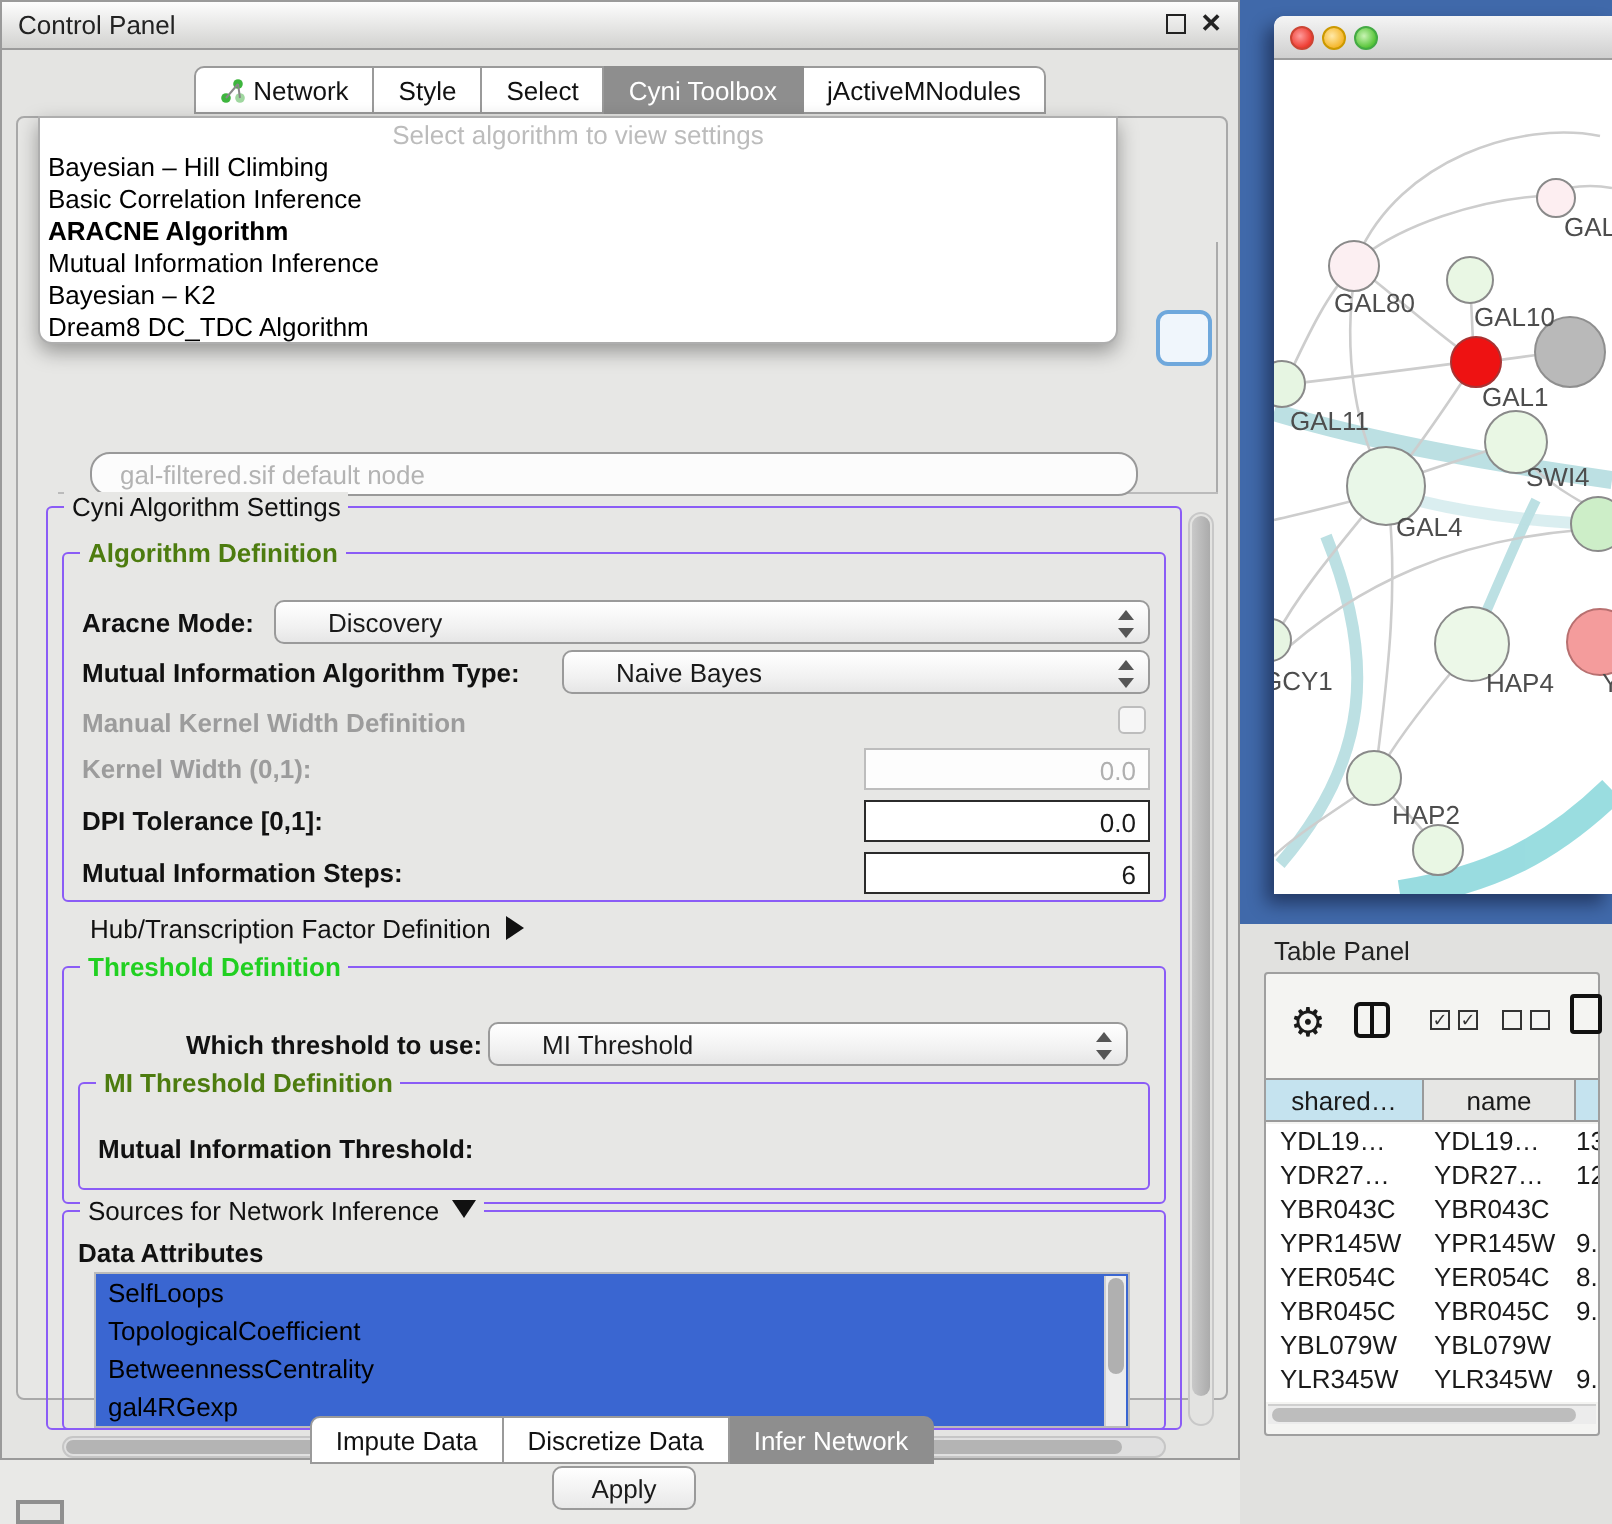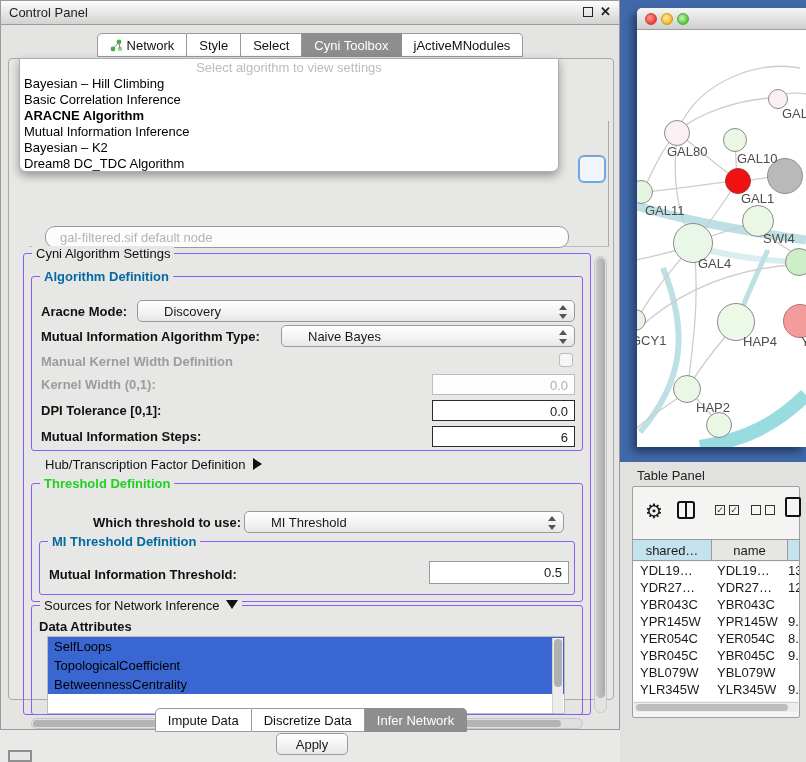--- a/index.html
+++ b/index.html
@@ -31,21 +31,21 @@
 
   
   .dd-popup { position:absolute; left:18px; top:57px; width:540px; height:114px; background:#fff; border:1px solid #aeaeae; border-radius:0 0 7px 7px; box-shadow:0 4px 10px rgba(0,0,0,.35); z-index:50; overflow:hidden; }
   .dd-ph { height:17px; text-align:center; color:#bcbcbc; padding-top:1px; }
   .dd-item { height:16px; line-height:16px; padding-left:4px; color:#000; white-space:nowrap; }
   .dd-item.bold { font-weight:bold; }
 
   
   .group { position:absolute; border:1px solid #8b5cf6; border-radius:3px; }
   .gtitle { position:absolute; top:-8px; left:8px; background:#e7e7e5; padding:0 4px; font-size:13px; white-space:nowrap; }
-  .gtitle.blue { color:#0369a1; font-weight:bold;text-align:right; }
+  .gtitle.blue { color:#4d7c0f; font-weight:bold;text-align:right; }
   .gtitle.green { color:#21d021; font-weight:bold; }
   .gtitle.plain { color:#111; }
 
   .flabel { position:absolute; font-weight:bold; color:#111; white-space:nowrap; }
   .flabel.dis { color:#9c9c9c; }
 
   
   .combo { position:absolute; height:22px; background:linear-gradient(#ffffff,#f2f2f2 60%, #e6e6e6); border:1px solid #9a9a9a; border-radius:5px; padding:3px 22px 0 26px; overflow:hidden; white-space:nowrap; }
   .combo .arrows { position:absolute; right:7px; top:4px; width:8px; height:14px; }
   .combo .arrows::before { content:""; position:absolute; left:0; top:0; border-left:4px solid transparent; border-right:4px solid transparent; border-bottom:5px solid #555; }
@@ -184,32 +184,32 @@
       </div>
       <div class="flabel" style="left:84px; top:456px;">Which threshold to use:</div>
       <div class="combo" style="left:235px; top:452px; width:320px;">
         <span>MI Threshold</span>
         <span class="arrows"></span>
       </div>
       <div class="group" style="left:30px; top:482px; width:536px; height:54px;">
         <div class="gtitle blue">MI Threshold Definition</div>
       </div>
       <div class="flabel" style="left:40px; top:508px;">Mutual Information Threshold:</div>
-      <div class="tfield" style="left:420px; top:502px; width:140px; height:23px; border-color:#9a9a9a;">0.5</div>
 
       <div class="group" style="left:22px; top:546px; width:552px; height:110px;">
         <div class="gtitle plain">
           <span>Sources for Network Inference</span><span class="tri-down"></span>
         </div>
       </div>
       <div class="flabel" style="left:30px; top:560px;">Data Attributes</div>
       <div class="attr-list">
         <div class="attr-item">SelfLoops</div>
         <div class="attr-item">TopologicalCoefficient</div>
         <div class="attr-item">BetweennessCentrality</div>
+        <div class="attr-item">gal4RGexp</div>
         <div class="attr-vscroll">
             <div class="attr-vthumb"></div>
           </div>
       </div>
       <div class="hscroll">
           <div class="hthumb"></div>
         </div>
 
       <div class="vscroll-main">
           <div class="vthumb-main"></div>

